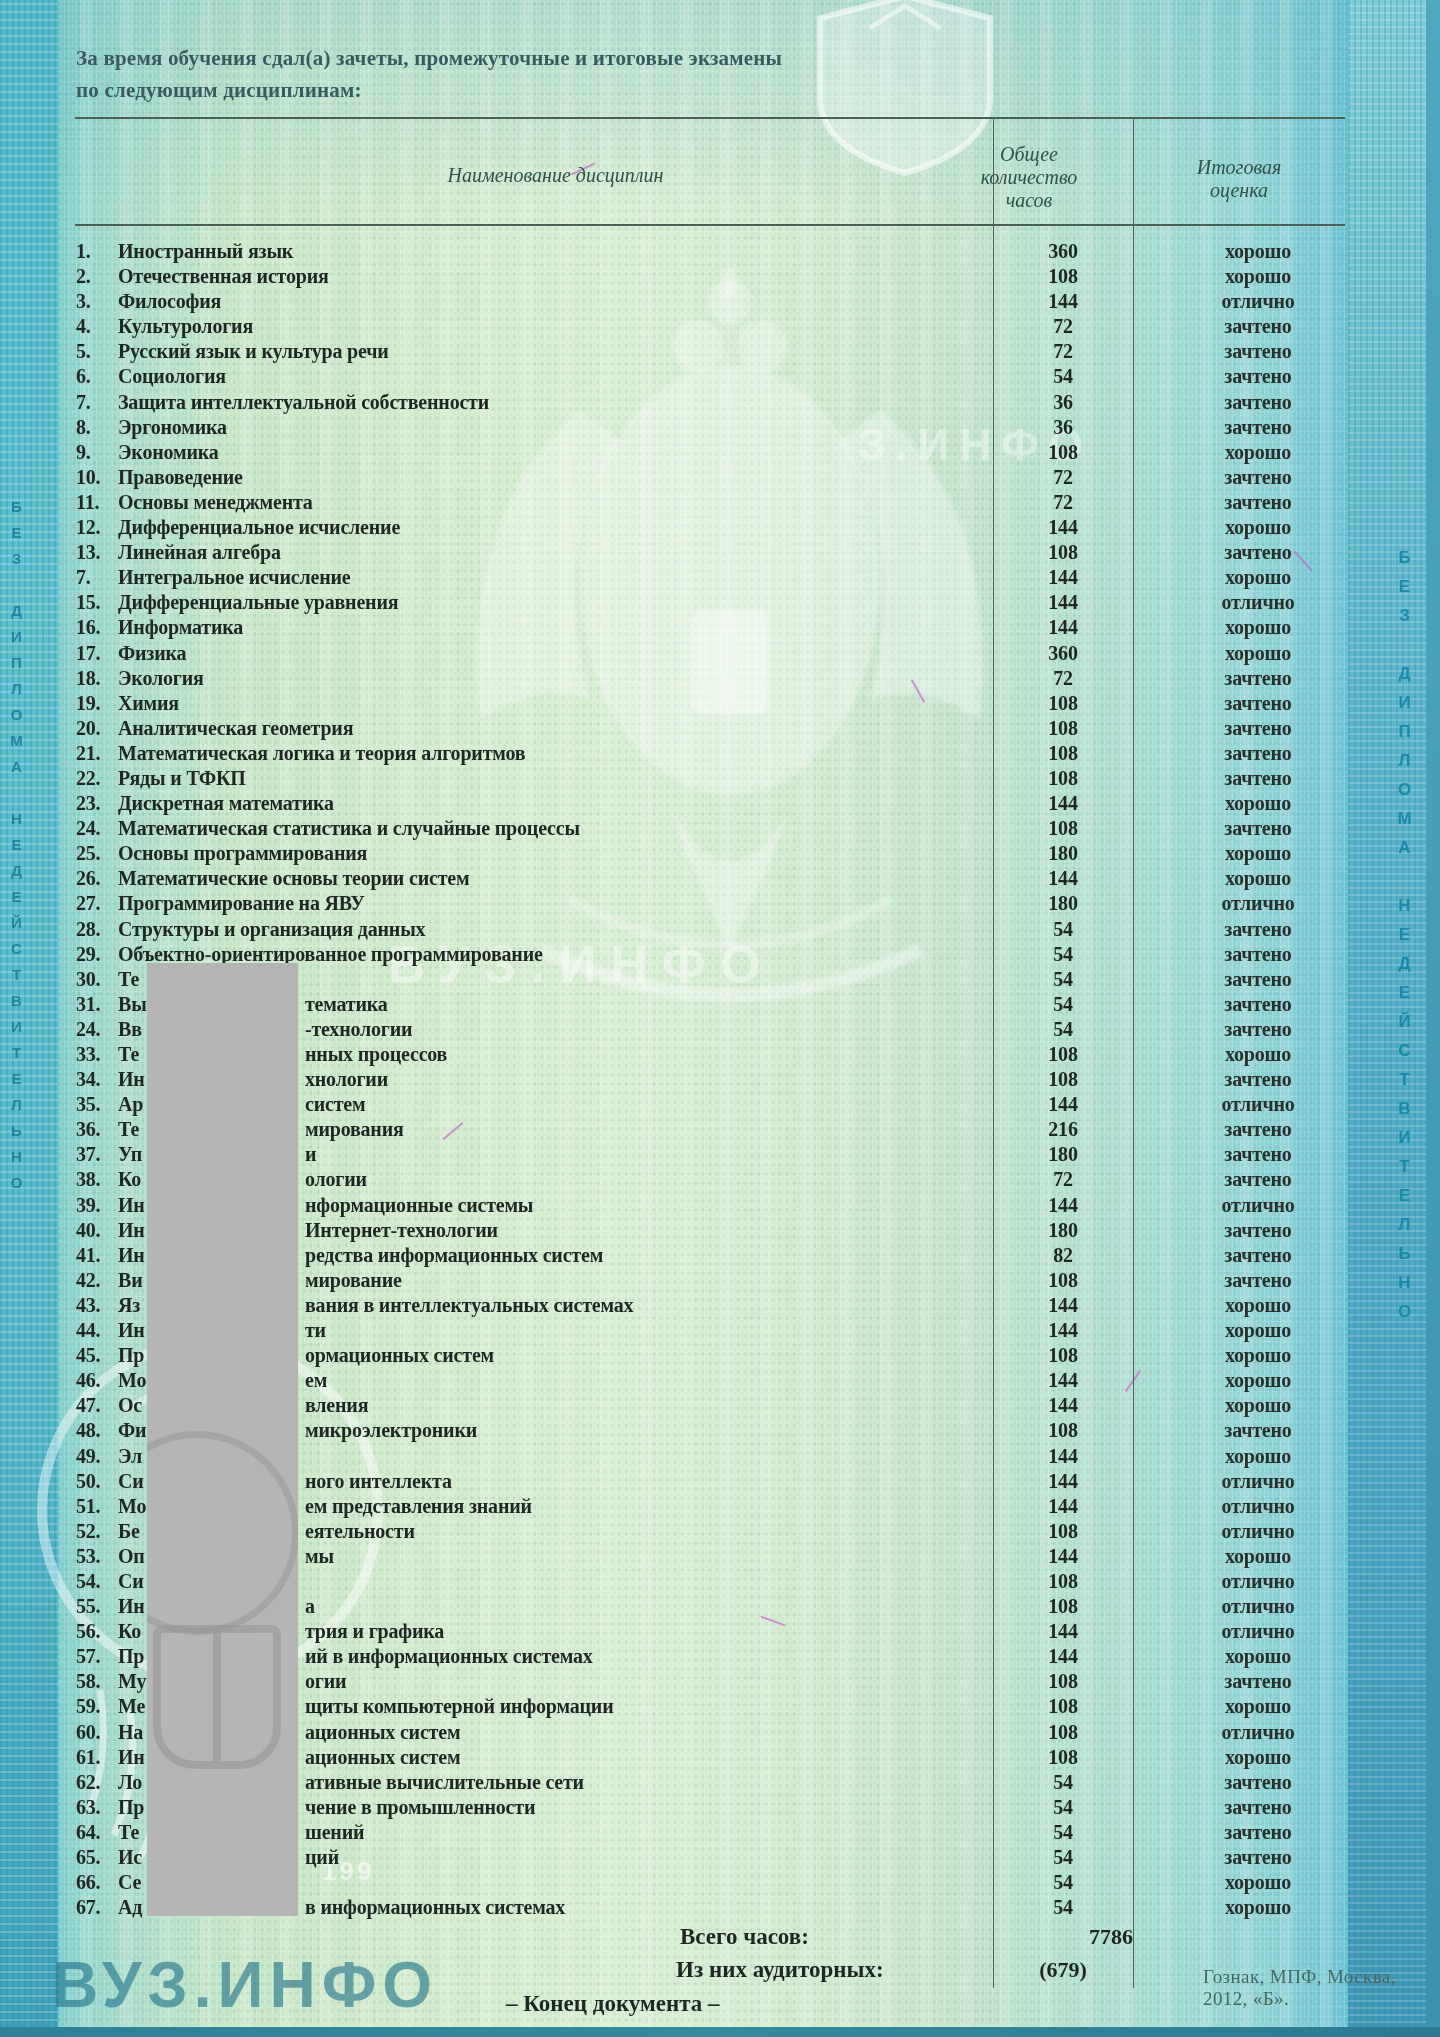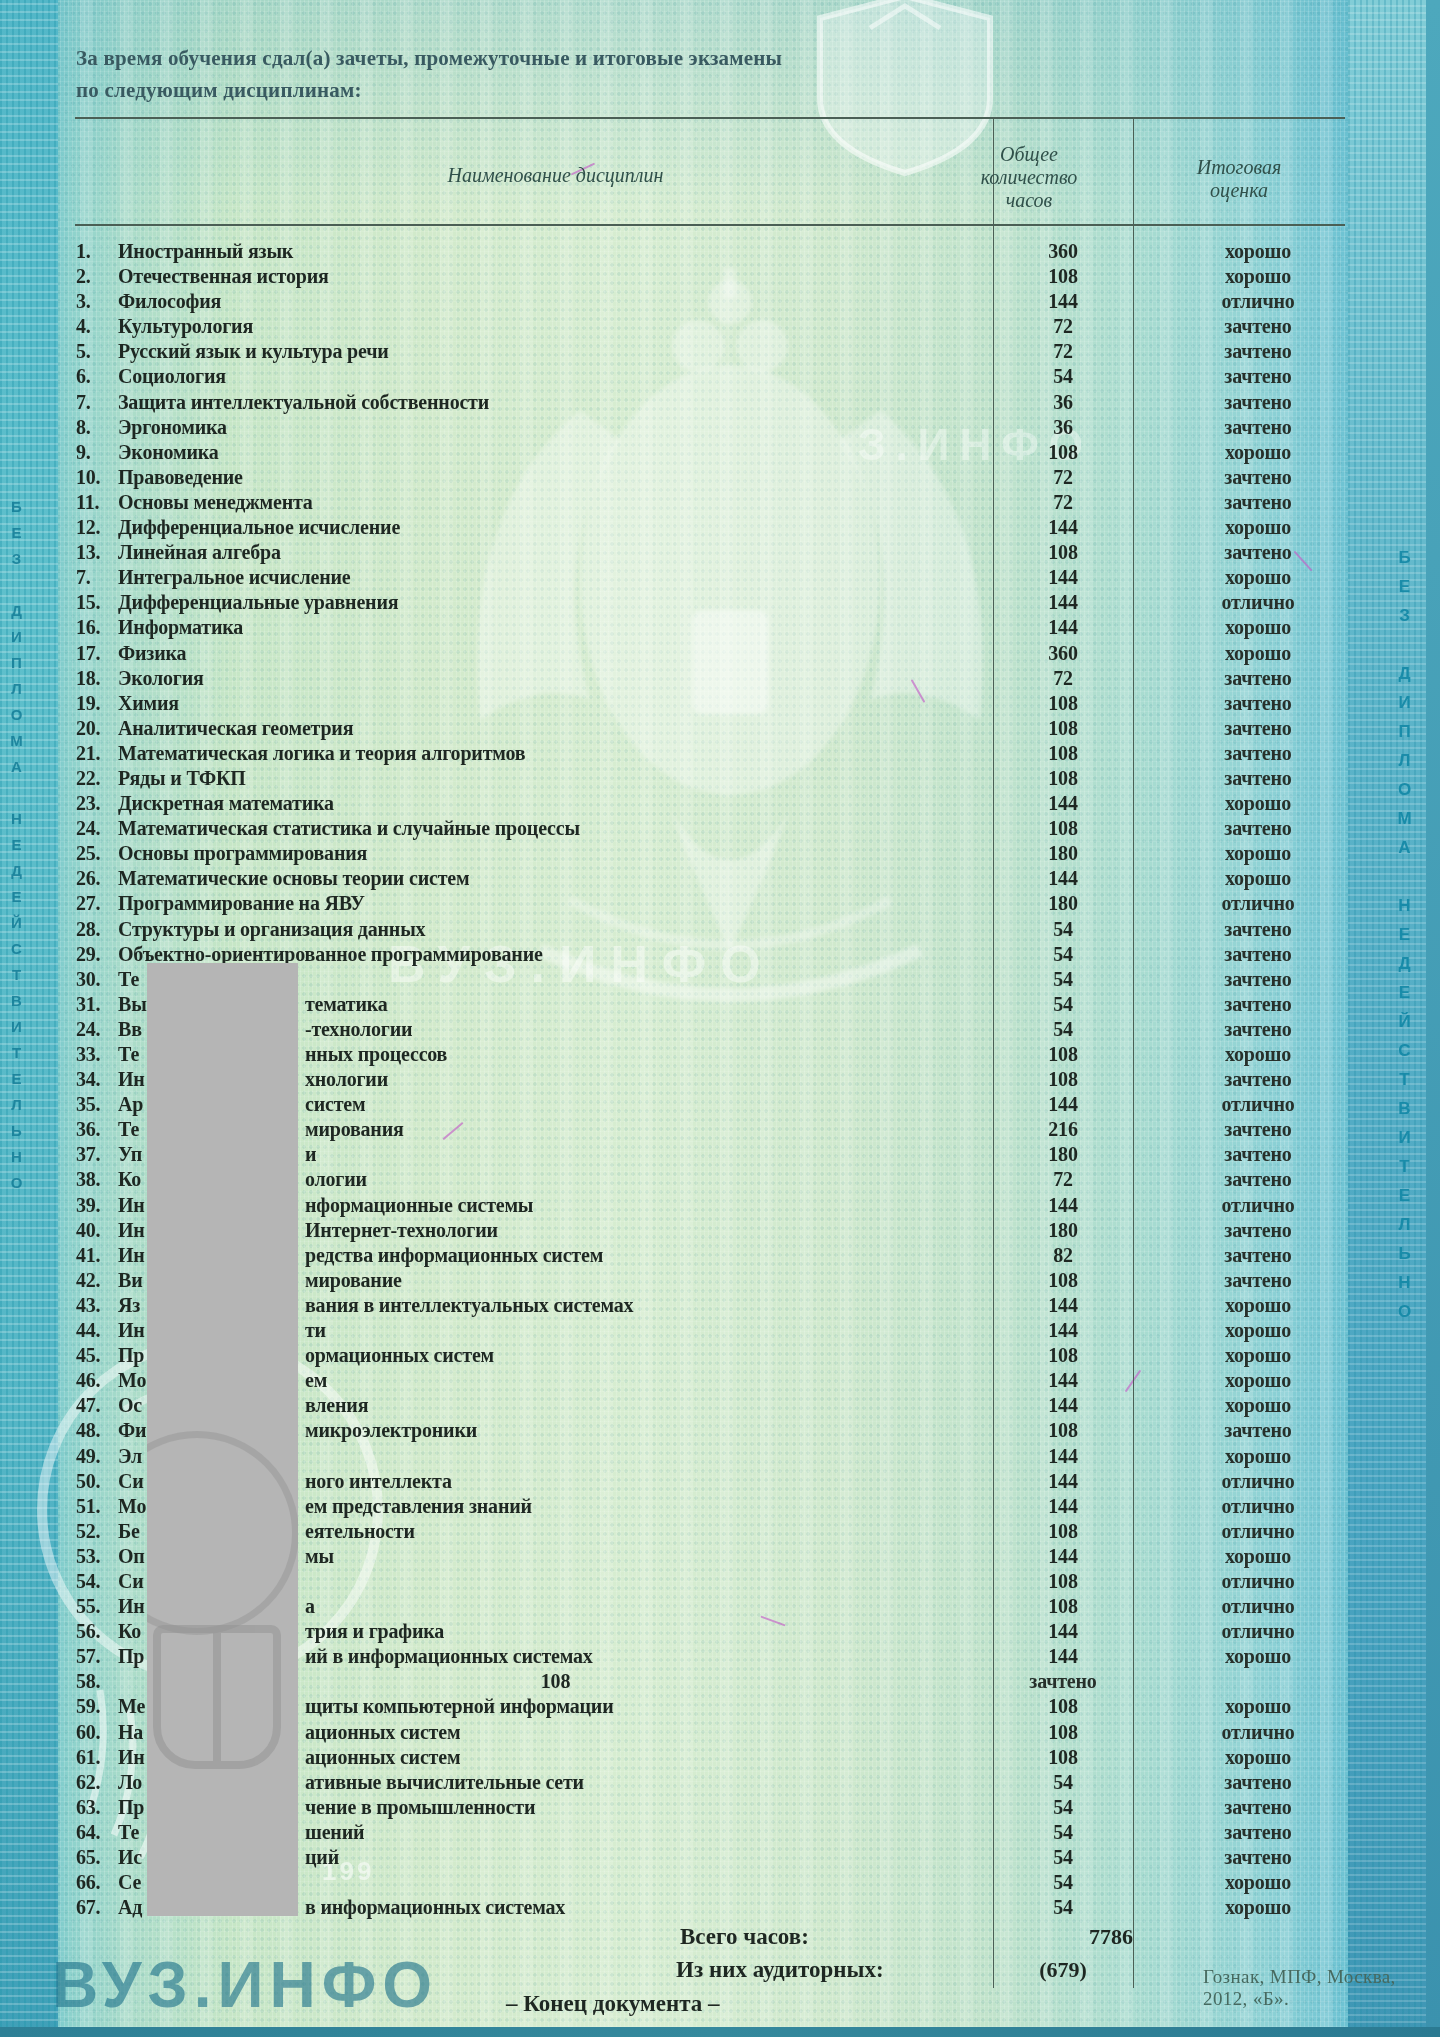--- a/index.html
+++ b/index.html
@@ -496,20 +496,21 @@
         <div class="cell-grade"><span>отлично</span></div>
       </div>
       <div class="row">
         <span>57.</span>
         <div class="cell-name"><span>Пр</span><span class="sfx">ий в информационных системах</span></div>
         <div class="cell-hours"><span>144</span></div>
         <div class="cell-grade"><span>хорошо</span></div>
       </div>
       <div class="row">
         <span>58.</span>
+        <div class="cell-name"><span>Му</span><span class="sfx">огии</span></div>
         <div class="cell-hours"><span>108</span></div>
         <div class="cell-grade"><span>зачтено</span></div>
       </div>
       <div class="row">
         <span>59.</span>
         <div class="cell-name"><span>Ме</span><span class="sfx">щиты компьютерной информации</span></div>
         <div class="cell-hours"><span>108</span></div>
         <div class="cell-grade"><span>хорошо</span></div>
       </div>
       <div class="row">

